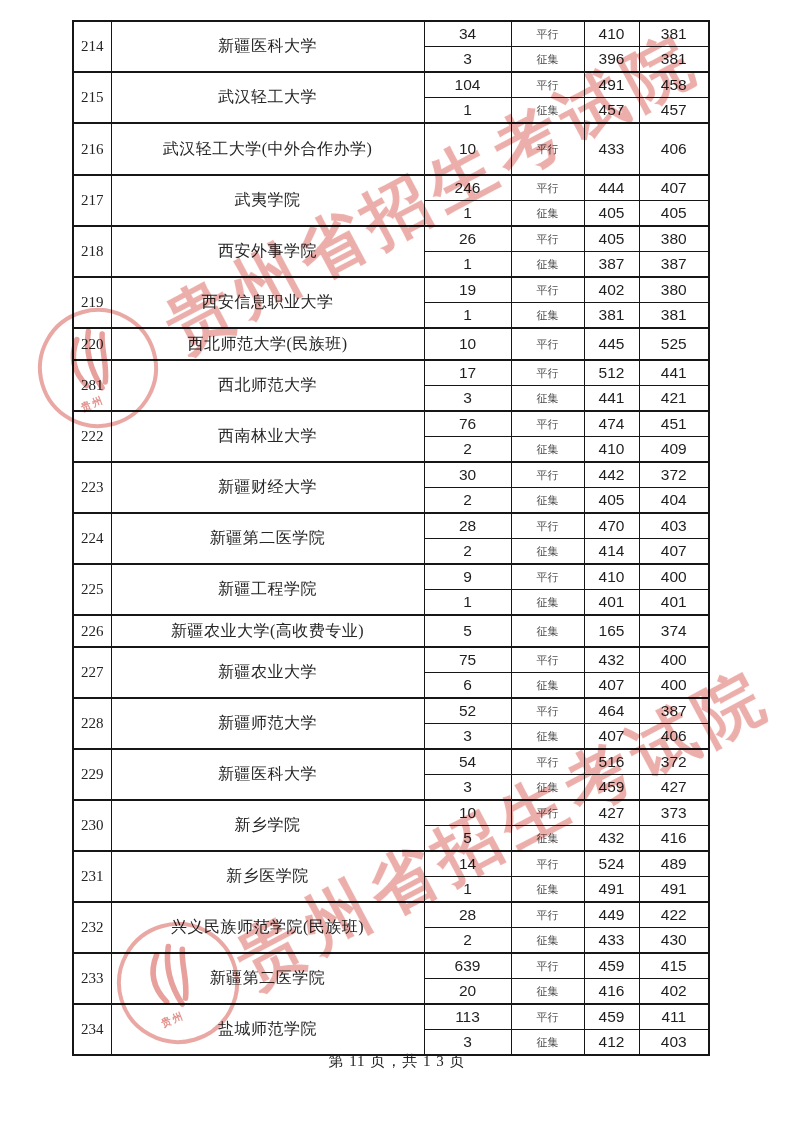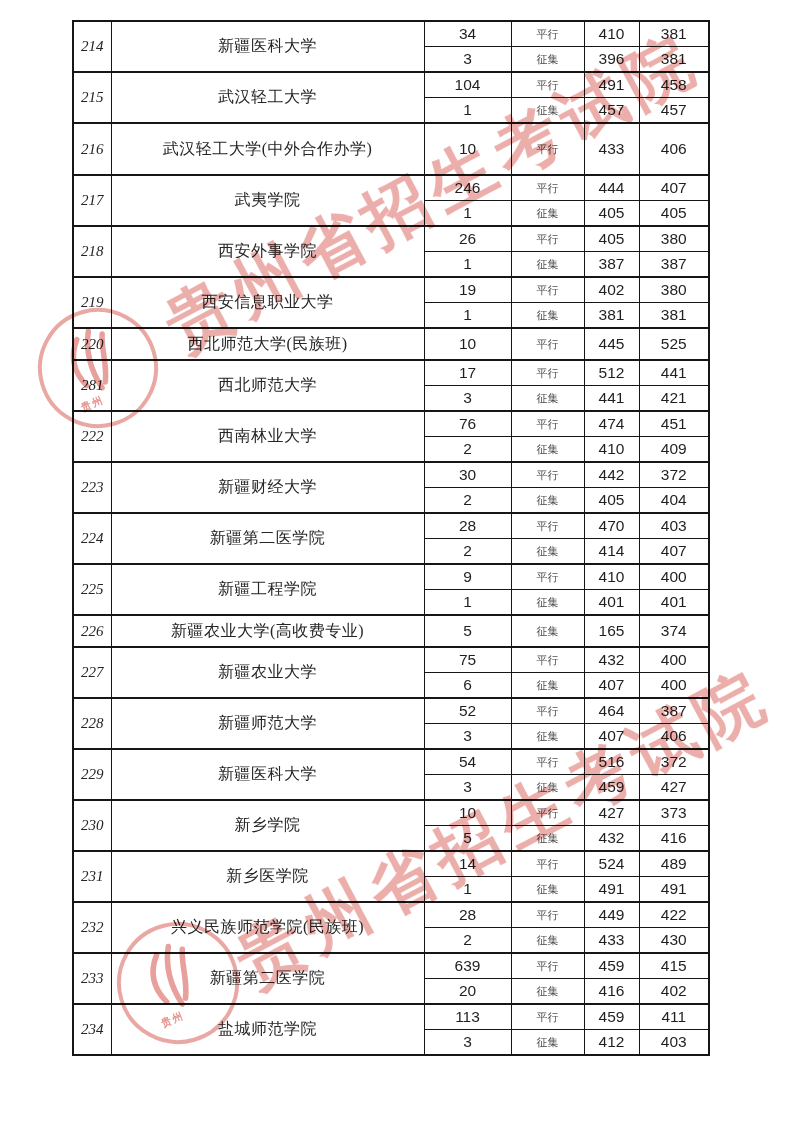--- a/index.html
+++ b/index.html
@@ -23,21 +23,21 @@
     border:1px solid #161616;
     border-left-width:1.5px;border-right-width:1.5px;
     text-align:center;vertical-align:middle;
     padding:0 2px;
     overflow:hidden;white-space:nowrap;
   }
   tr.group-start td{border-top-width:2px;}
   tr.h24 td{height:24px;}
   tr.h30 td{height:30px;text-align:center;}
   tr.h50 td{height:50px;}
-  td.idx{font-family:"Liberation Serif","DejaVu Serif",serif;font-size:15px;color:#242424;font-style:italic;}
+  td.idx{font-family:"Liberation Serif","DejaVu Serif",serif;font-size:15px;color:#242424;}
   td.school{font-size:16px;color:#262626;letter-spacing:.5px;}
   td.num{font-family:"Liberation Sans","DejaVu Sans",sans-serif;font-size:15.5px;color:#1f1f1f;}
   td.type{font-size:11px;color:#4e4e4e;}
   .footer{
     position:absolute;left:0;top:1052px;width:100%;
     text-align:center;font-size:15px;color:#222;
     letter-spacing:1px;
   }
   
   .wm-layer{position:absolute;inset:0;pointer-events:none;mix-blend-mode:multiply;}
@@ -382,14 +382,15 @@
         <g fill="none" stroke="currentColor" stroke-width="7" stroke-linecap="round">
           <path d="M44 24 C30 42 28 62 40 84"></path>
           <path d="M61 18 C50 42 50 66 58 92"></path>
           <path d="M77 26 C70 46 73 64 64 86"></path>
         </g>
       </svg>
       <span class="stamp-label">贵州</span>
     </div>
   </div>
 
+  <div class="footer">第 11 页，共 1 3 页</div>
 
 </div>
 
 </body></html>

